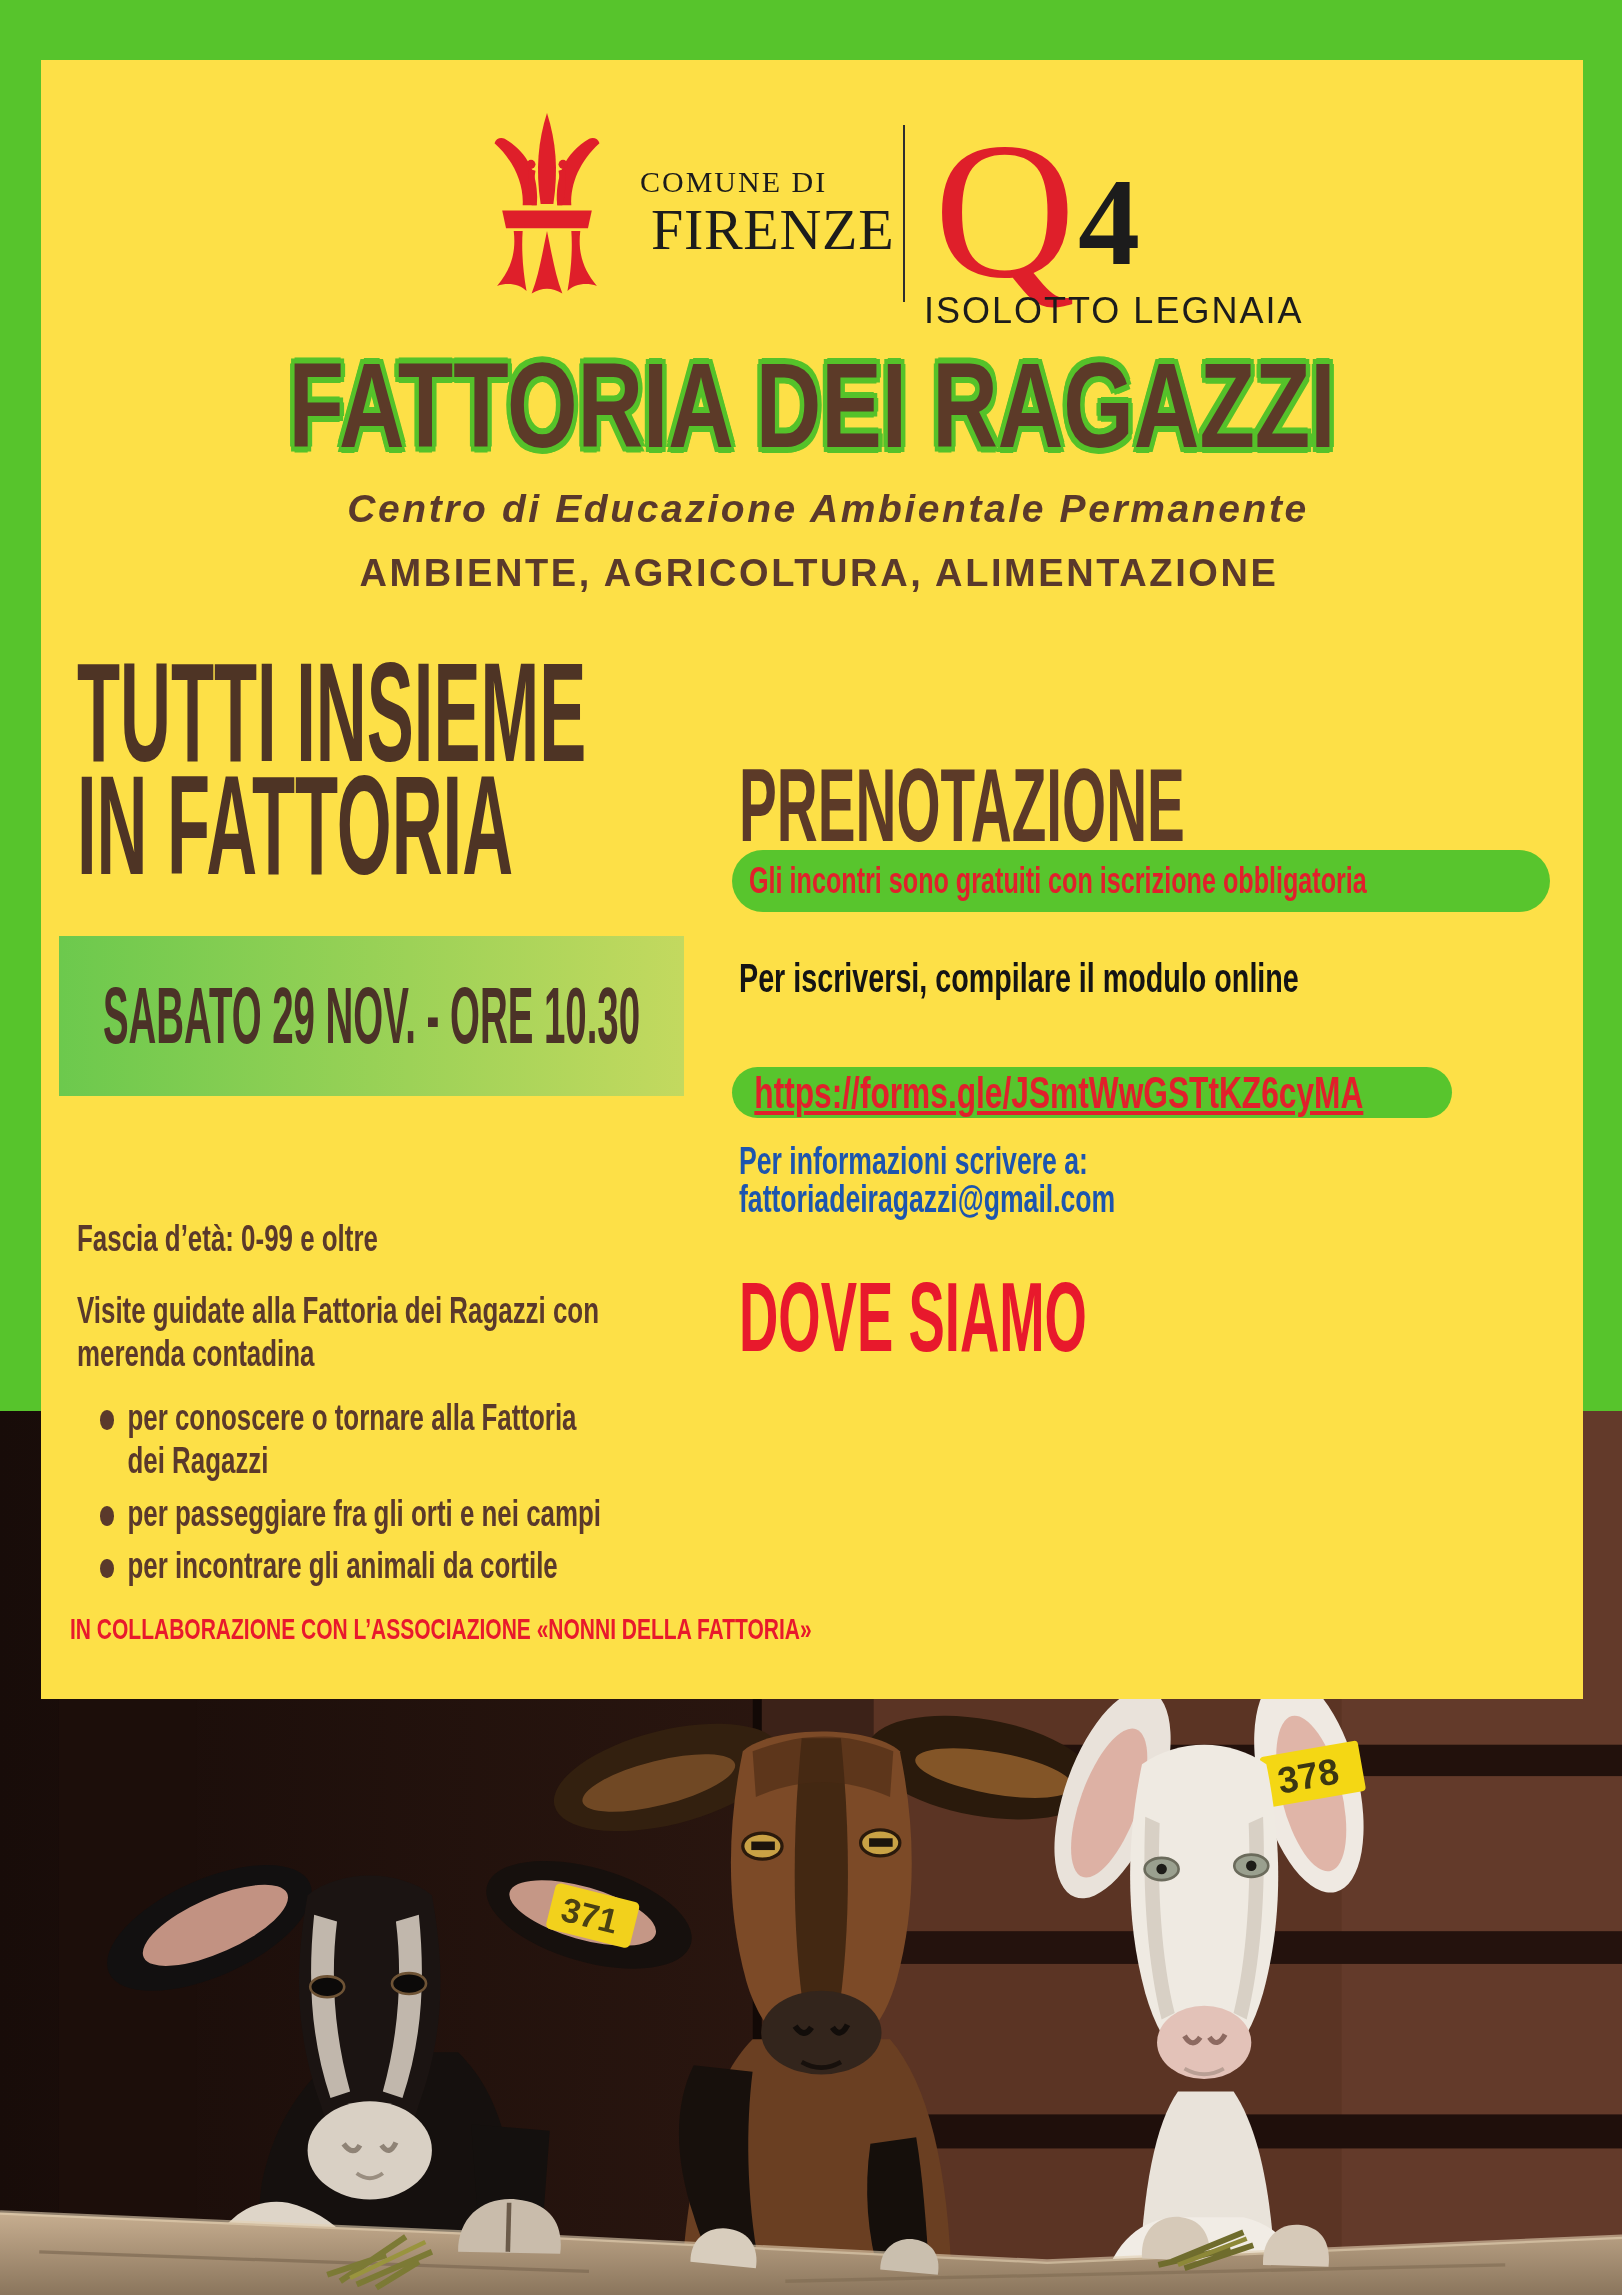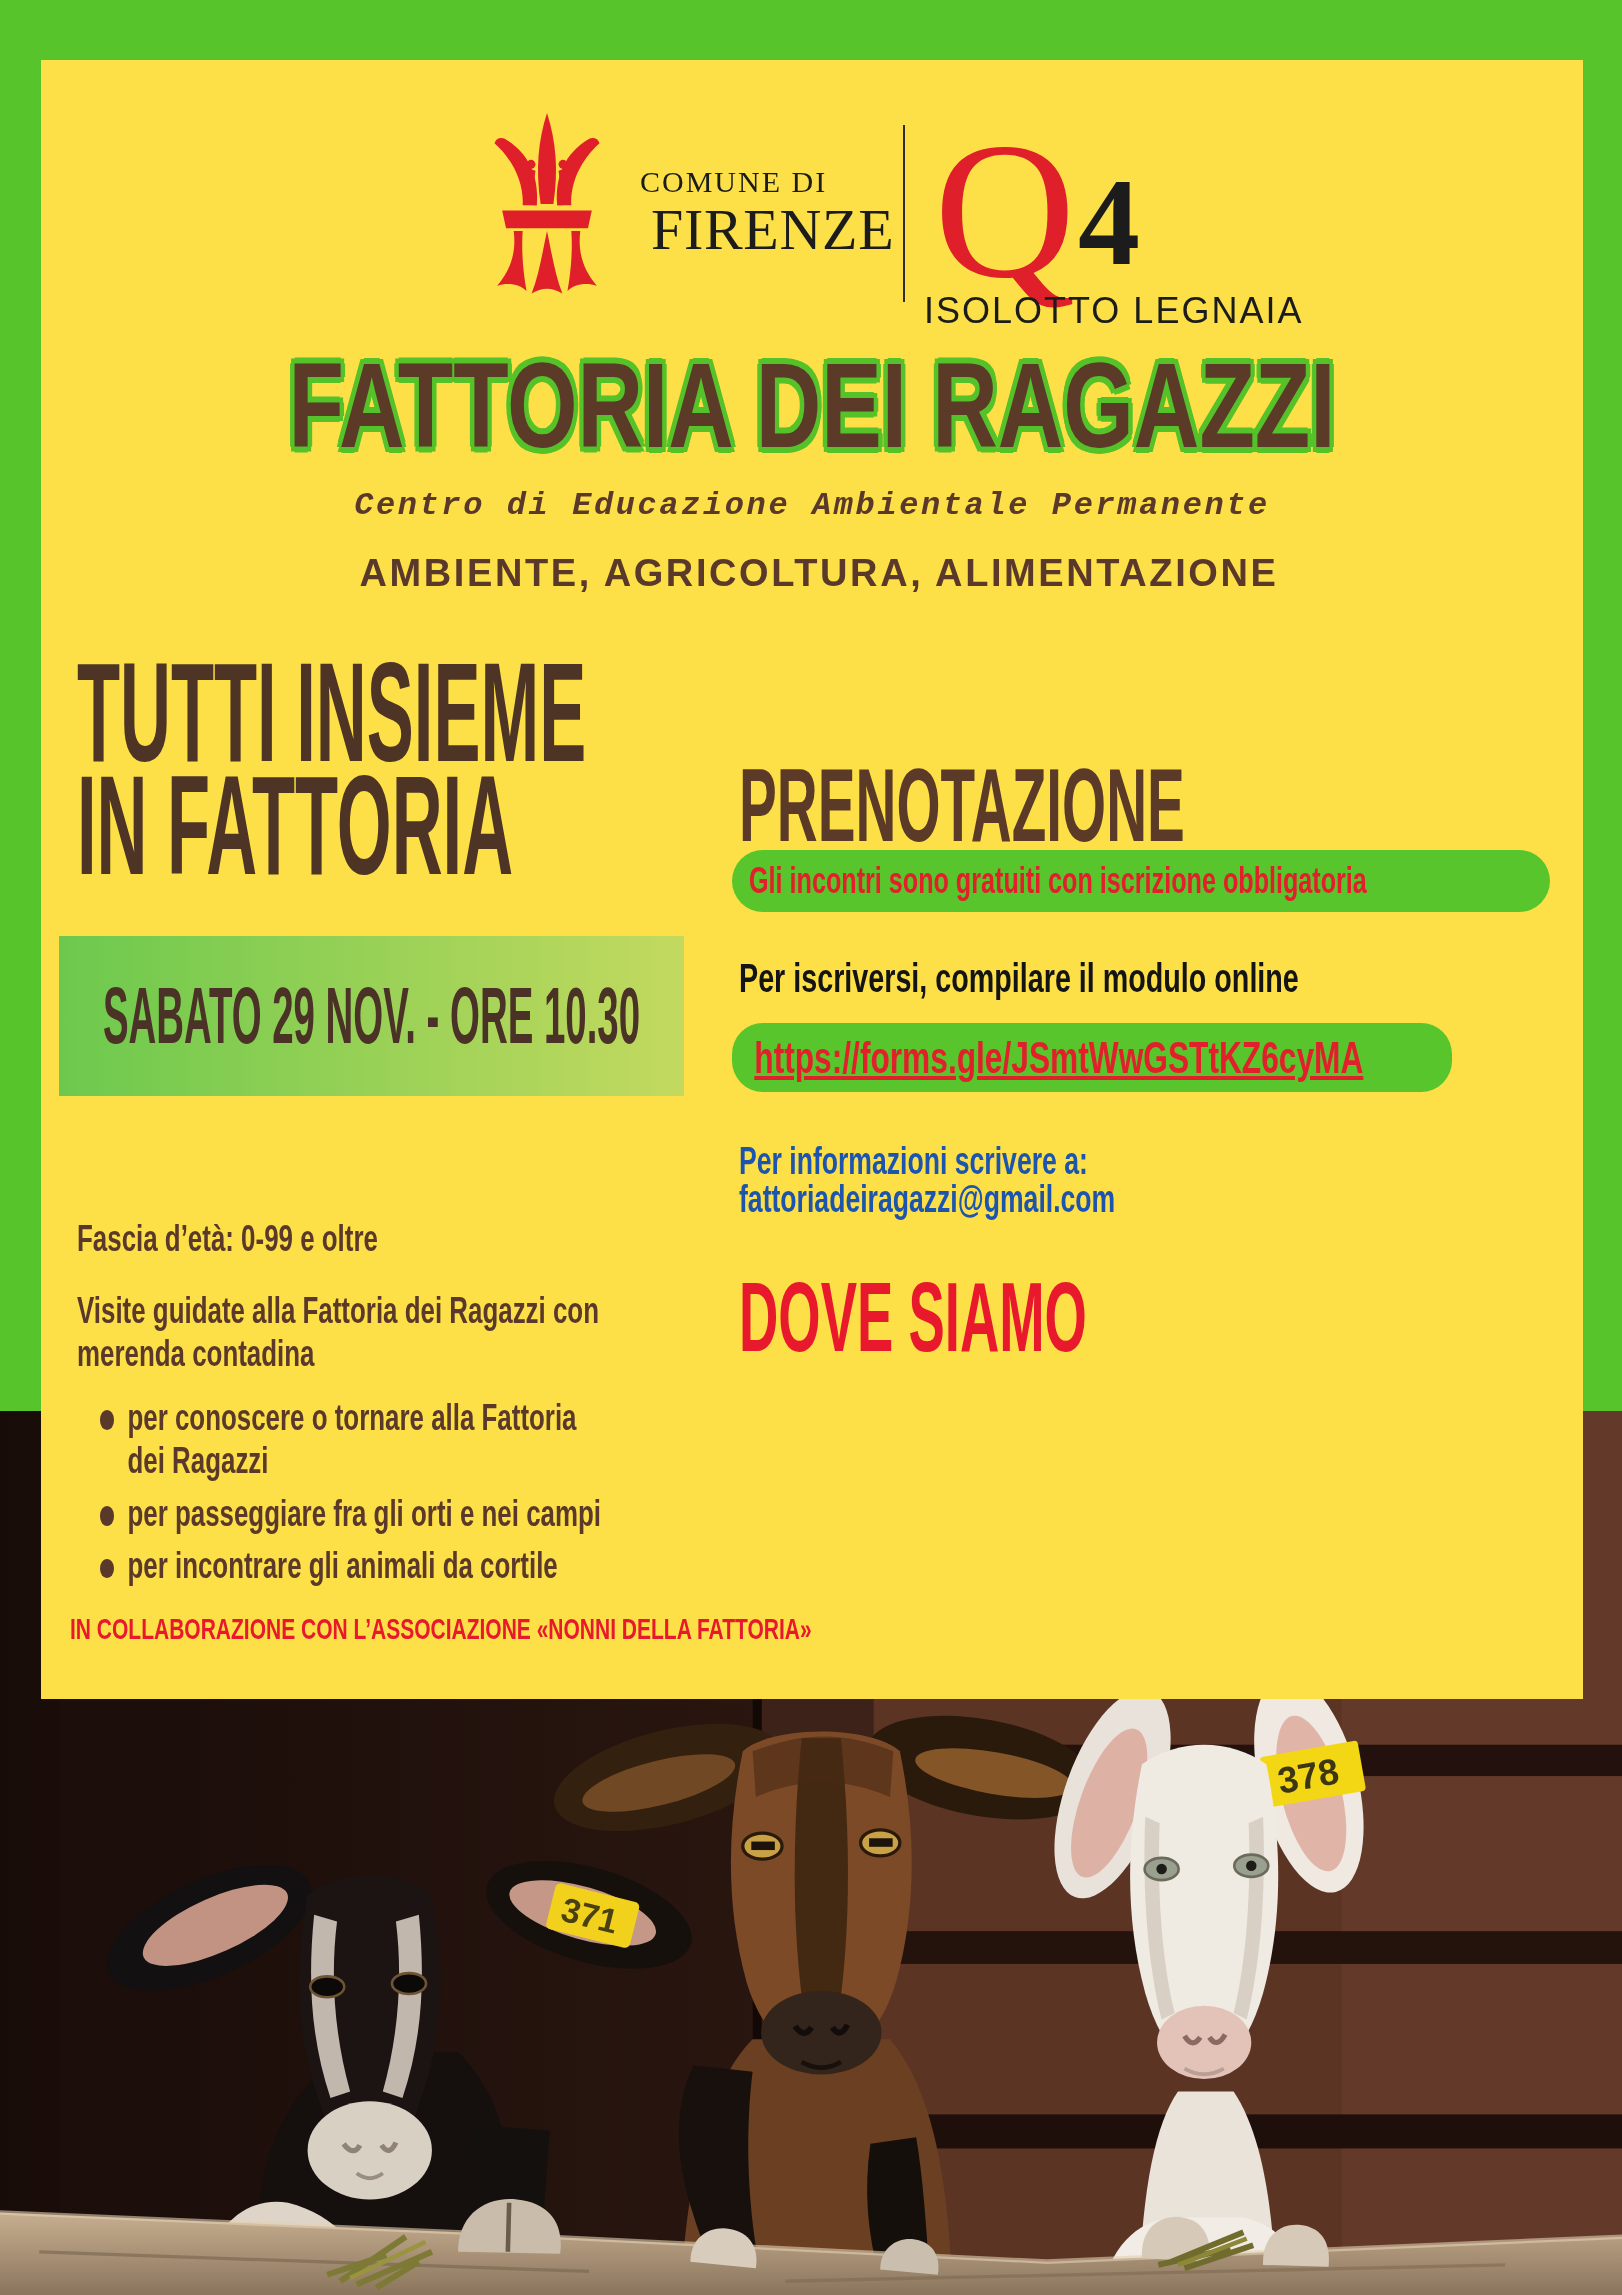--- a/index.html
+++ b/index.html
@@ -17,22 +17,22 @@
   .commune2{font-family:"Liberation Serif",serif;font-size:58px;letter-spacing:0.7px;color:#1c1c1c;}
   .divider{width:2px;height:177px;background:#2e2e2e;}
   .qletter{font-family:"Liberation Serif",serif;font-size:196px;line-height:1;color:#df1f2a;}
   .qnum{font-family:"Liberation Serif",serif;font-size:124px;line-height:1;font-weight:700;color:#1c1c1c;}
   .district{font-size:36px;letter-spacing:2px;color:#1c1c1c;}
   
   .title{left:0;top:275px;width:100%;text-align:center;font-size:121px;font-weight:700;
          color:#5c3a28;transform:scaleX(.75);transform-origin:center top;white-space:nowrap;
          text-shadow:5.9px 0 #55c22a,-5.9px 0 #55c22a,0 5.9px #55c22a,0 -5.9px #55c22a,
                      4.6px 4.6px #55c22a,-4.6px 4.6px #55c22a,4.6px -4.6px #55c22a,-4.6px -4.6px #55c22a;}
-  .sub1{left:0;top:427px;width:100%;text-align:center;font-size:32px;font-weight:700;font-style:italic;
-        letter-spacing:2.6px;color:#5a392b;font-family:Liberation Mono, monospace;}
+  .sub1{left:16px;top:427px;width:100%;text-align:center;font-size:39px;font-weight:700;font-style:italic;
+        letter-spacing:2.6px;color:#5a392b;}
   .sub2{left:0;top:492px;width:100%;text-align:center;font-size:38px;font-weight:700;
         letter-spacing:2.6px;color:#5a392b;margin-left:7px;}
   .bigline{font-size:141px;font-weight:700;line-height:1;color:#4e3425;transform:scaleX(.5);
            transform-origin:left top;white-space:nowrap;}
   .dateband{left:17.7px;top:876px;width:625px;height:160px;
             background:linear-gradient(90deg,#6cc94d,#c3d95f);display:flex;align-items:center;justify-content:center;}
   .dateband span{font-size:80px;font-weight:700;color:#4b3227;transform:scaleX(.48);white-space:nowrap;}
   .cond{font-weight:700;transform:scaleX(.7);transform-origin:left top;color:#5a392b;}
   .rhead{font-size:103px;font-weight:700;line-height:1;color:#5c3a28;transform:scaleX(.55);
          transform-origin:left top;white-space:nowrap;}
@@ -236,21 +236,21 @@
     <div class="abs collab" style="left:29.4px;top:1552px;">IN COLLABORAZIONE CON L’ASSOCIAZIONE «NONNI DELLA FATTORIA»</div>
 
     <div class="abs rhead" style="left:698px;top:694px;">PRENOTAZIONE</div>
 
     <div class="abs badge" style="left:691px;top:790px;width:818px;height:62px;">
       <span class="red">Gli incontri sono gratuiti con iscrizione obbligatoria</span>
     </div>
 
     <div class="abs nowrap" style="left:698px;top:895px;font-size:41px;font-weight:700;color:#141414;transform:scaleX(.7);transform-origin:left top;">Per iscriversi, compilare il modulo online</div>
 
-    <div class="abs badge" style="left:691px;top:963px;width:720px;height:69px;">
+    <div class="abs badge" style="left:691px;top:1007px;width:720px;height:51px;">
       <span class="linktext">https://forms.gle/JSmtWwGSTtKZ6cyMA</span>
     </div>
 
     <div class="abs blue" style="left:698px;top:1080px;">Per informazioni scrivere a:</div>
     <div class="abs blue" style="left:698px;top:1118px;">fattoriadeiragazzi@gmail.com</div>
 
     <div class="abs dove" style="left:698px;top:1207px;">DOVE SIAMO</div>
 
   </div>
 </div>

